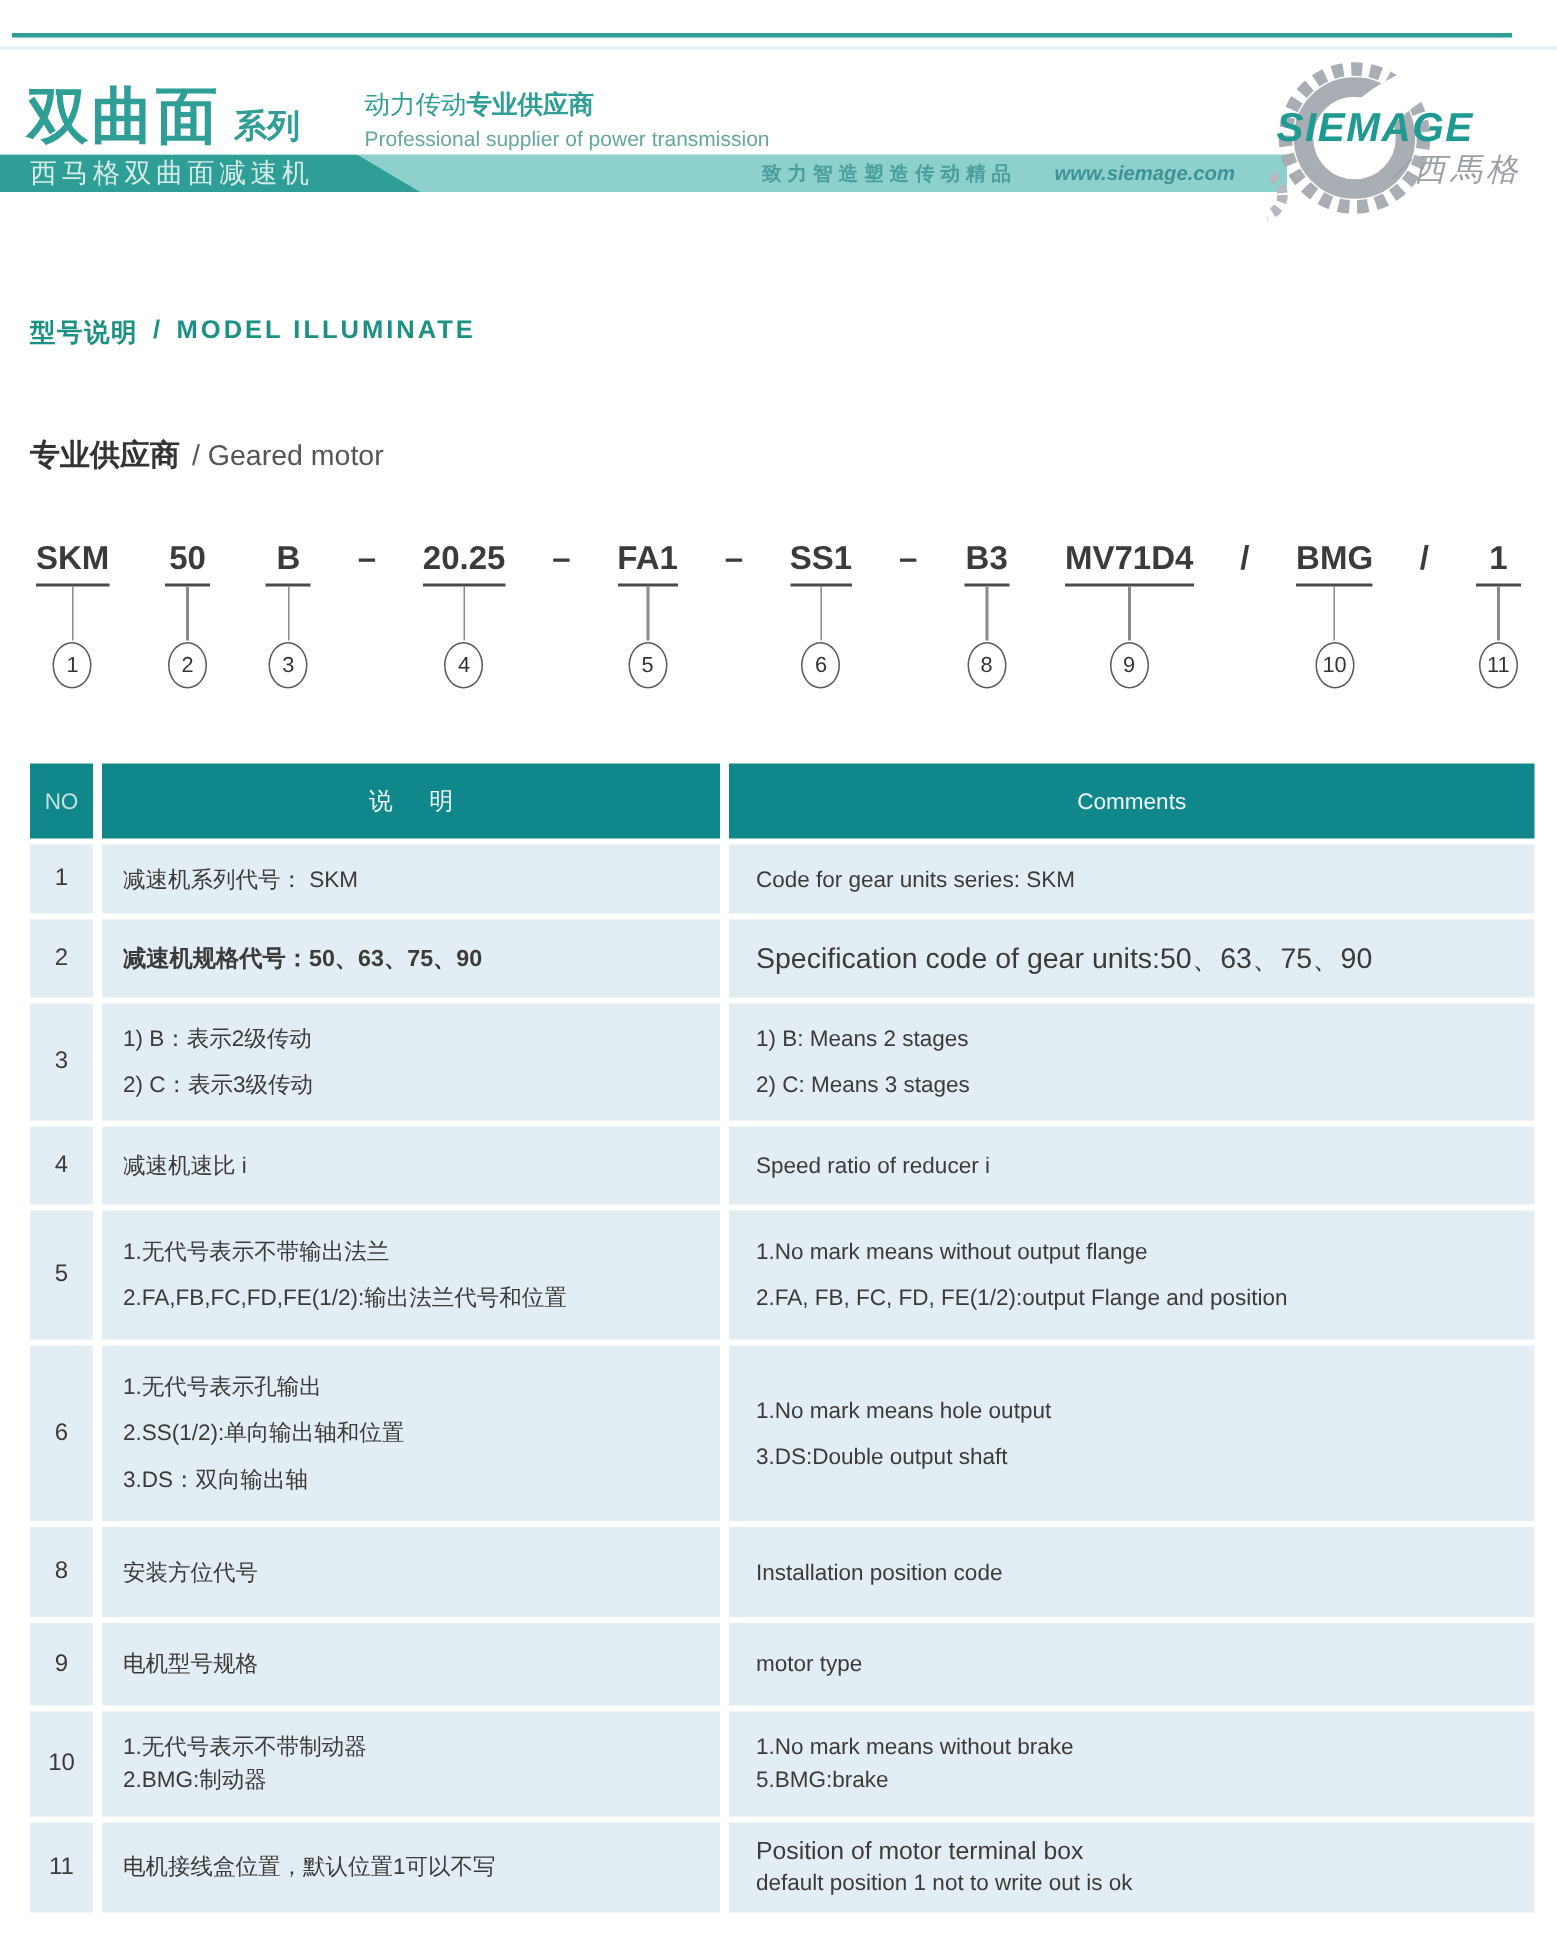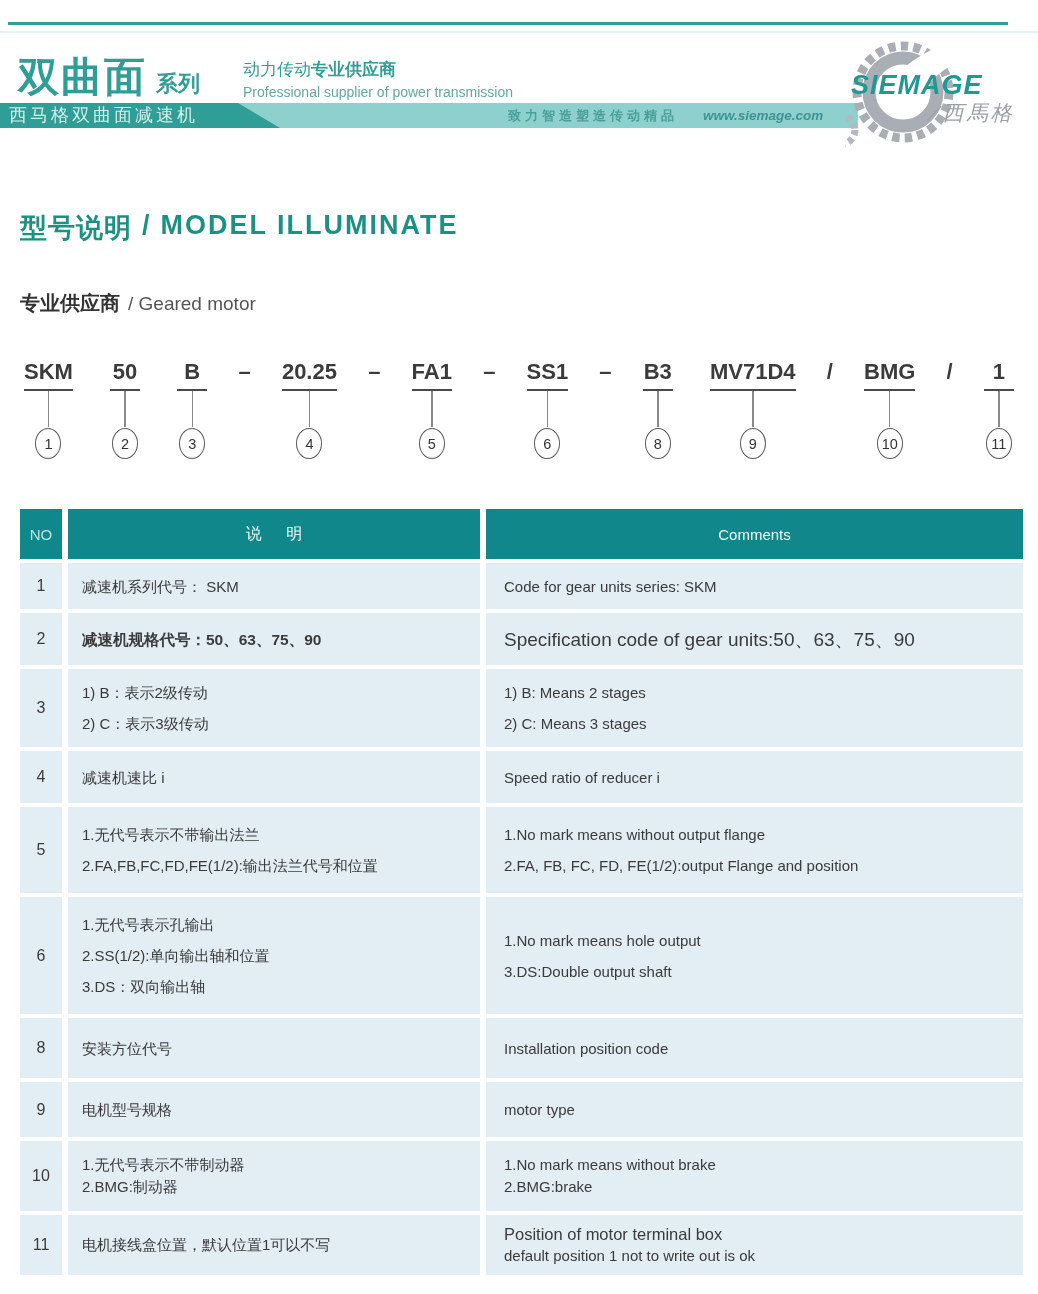--- a/index.html
+++ b/index.html
@@ -27,36 +27,36 @@
 
   .supplier{position:absolute;left:243px;top:58px;}
   .supplier .cn{font-size:17px;color:var(--teal);}
   .supplier .cn b{font-weight:bold;}
   .supplier .en{font-size:14px;color:#63a89f;margin-top:3px;}
 
   .band{position:absolute;left:0;top:103px;width:858px;height:25px;background:var(--band-light);}
   .band-dark{position:absolute;left:0;top:0;width:280px;height:25px;background:var(--teal);
              clip-path:polygon(0 0,238px 0,280px 100%,0 100%);}
   .band-dark span{display:block;font-family:"Liberation Serif","DejaVu Serif",serif;
-             color:#d6ecea;font-size:18px;line-height:25px;letter-spacing:3px;padding-left:9px;}
+             color:#d6ecea;font-size:18px;line-height:25px;letter-spacing:3px;padding-left:20px;}
   .band-slogan{position:absolute;left:508px;top:0;line-height:25px;font-size:13px;font-weight:bold;
              color:var(--band-text);letter-spacing:4px;}
   .band-url{position:absolute;left:703px;top:0;line-height:25px;font-size:13.5px;font-weight:bold;
              font-style:italic;color:#3f9396;}
 
   .logo{position:absolute;left:845px;top:36px;width:178px;height:114px;}
   .logo svg{position:absolute;left:0;top:0;}
   .logo .word{position:absolute;left:6px;top:34px;font-size:27px;font-weight:bold;font-style:italic;
              color:#1f9a92;letter-spacing:1px;white-space:nowrap;}
   .logo .cnword{position:absolute;left:86px;top:63px;font-family:"Liberation Serif","DejaVu Serif",serif;
              font-style:italic;font-size:21px;color:#9aa0a6;letter-spacing:3px;white-space:nowrap;}
   .logo .cnslash{display:inline-block;transform:skewX(-25deg);margin-right:3px;font-weight:bold;}
 
   
-  .sec-title{position:absolute;left:20px;top:210px;font-size:27px;font-weight:bold;
+  .sec-title{position:absolute;left:20px;top:210px;font-size:17px;font-weight:bold;
              color:var(--teal-title);letter-spacing:1px;display:flex;gap:10px;}
   .sec-title .en{letter-spacing:2px;}
   .sub-title{position:absolute;left:20px;top:290px;display:flex;align-items:baseline;}
   .sub-title .cn{font-size:20px;font-weight:bold;color:#333;}
   .sub-title .en{font-size:19px;color:#555;margin-left:8px;}
 
   
   .model-code{position:absolute;left:18px;top:358px;width:1002px;display:flex;
               justify-content:space-between;align-items:flex-start;}
   .token{display:flex;flex-direction:column;align-items:center;padding:0 6px;}
@@ -324,21 +324,21 @@
         <div class="trow tight" style="min-height: 70px;">
           <div class="cell-no">10</div>
           <div class="gap"></div>
           <div class="cell-desc">
             <div class="line">1.无代号表示不带制动器</div>
             <div class="line">2.BMG:制动器</div>
           </div>
           <div class="gap"></div>
           <div class="cell-comments">
             <div class="line">1.No mark means without brake</div>
-            <div class="line">2.BMG:brake</div>
+            <div class="line">5.BMG:brake</div>
           </div>
         </div>
         <div class="trow tight" style="min-height: 60px;">
           <div class="cell-no">11</div>
           <div class="gap"></div>
           <div class="cell-desc">
             <div class="line">电机接线盒位置，默认位置1可以不写</div>
           </div>
           <div class="gap"></div>
           <div class="cell-comments">

